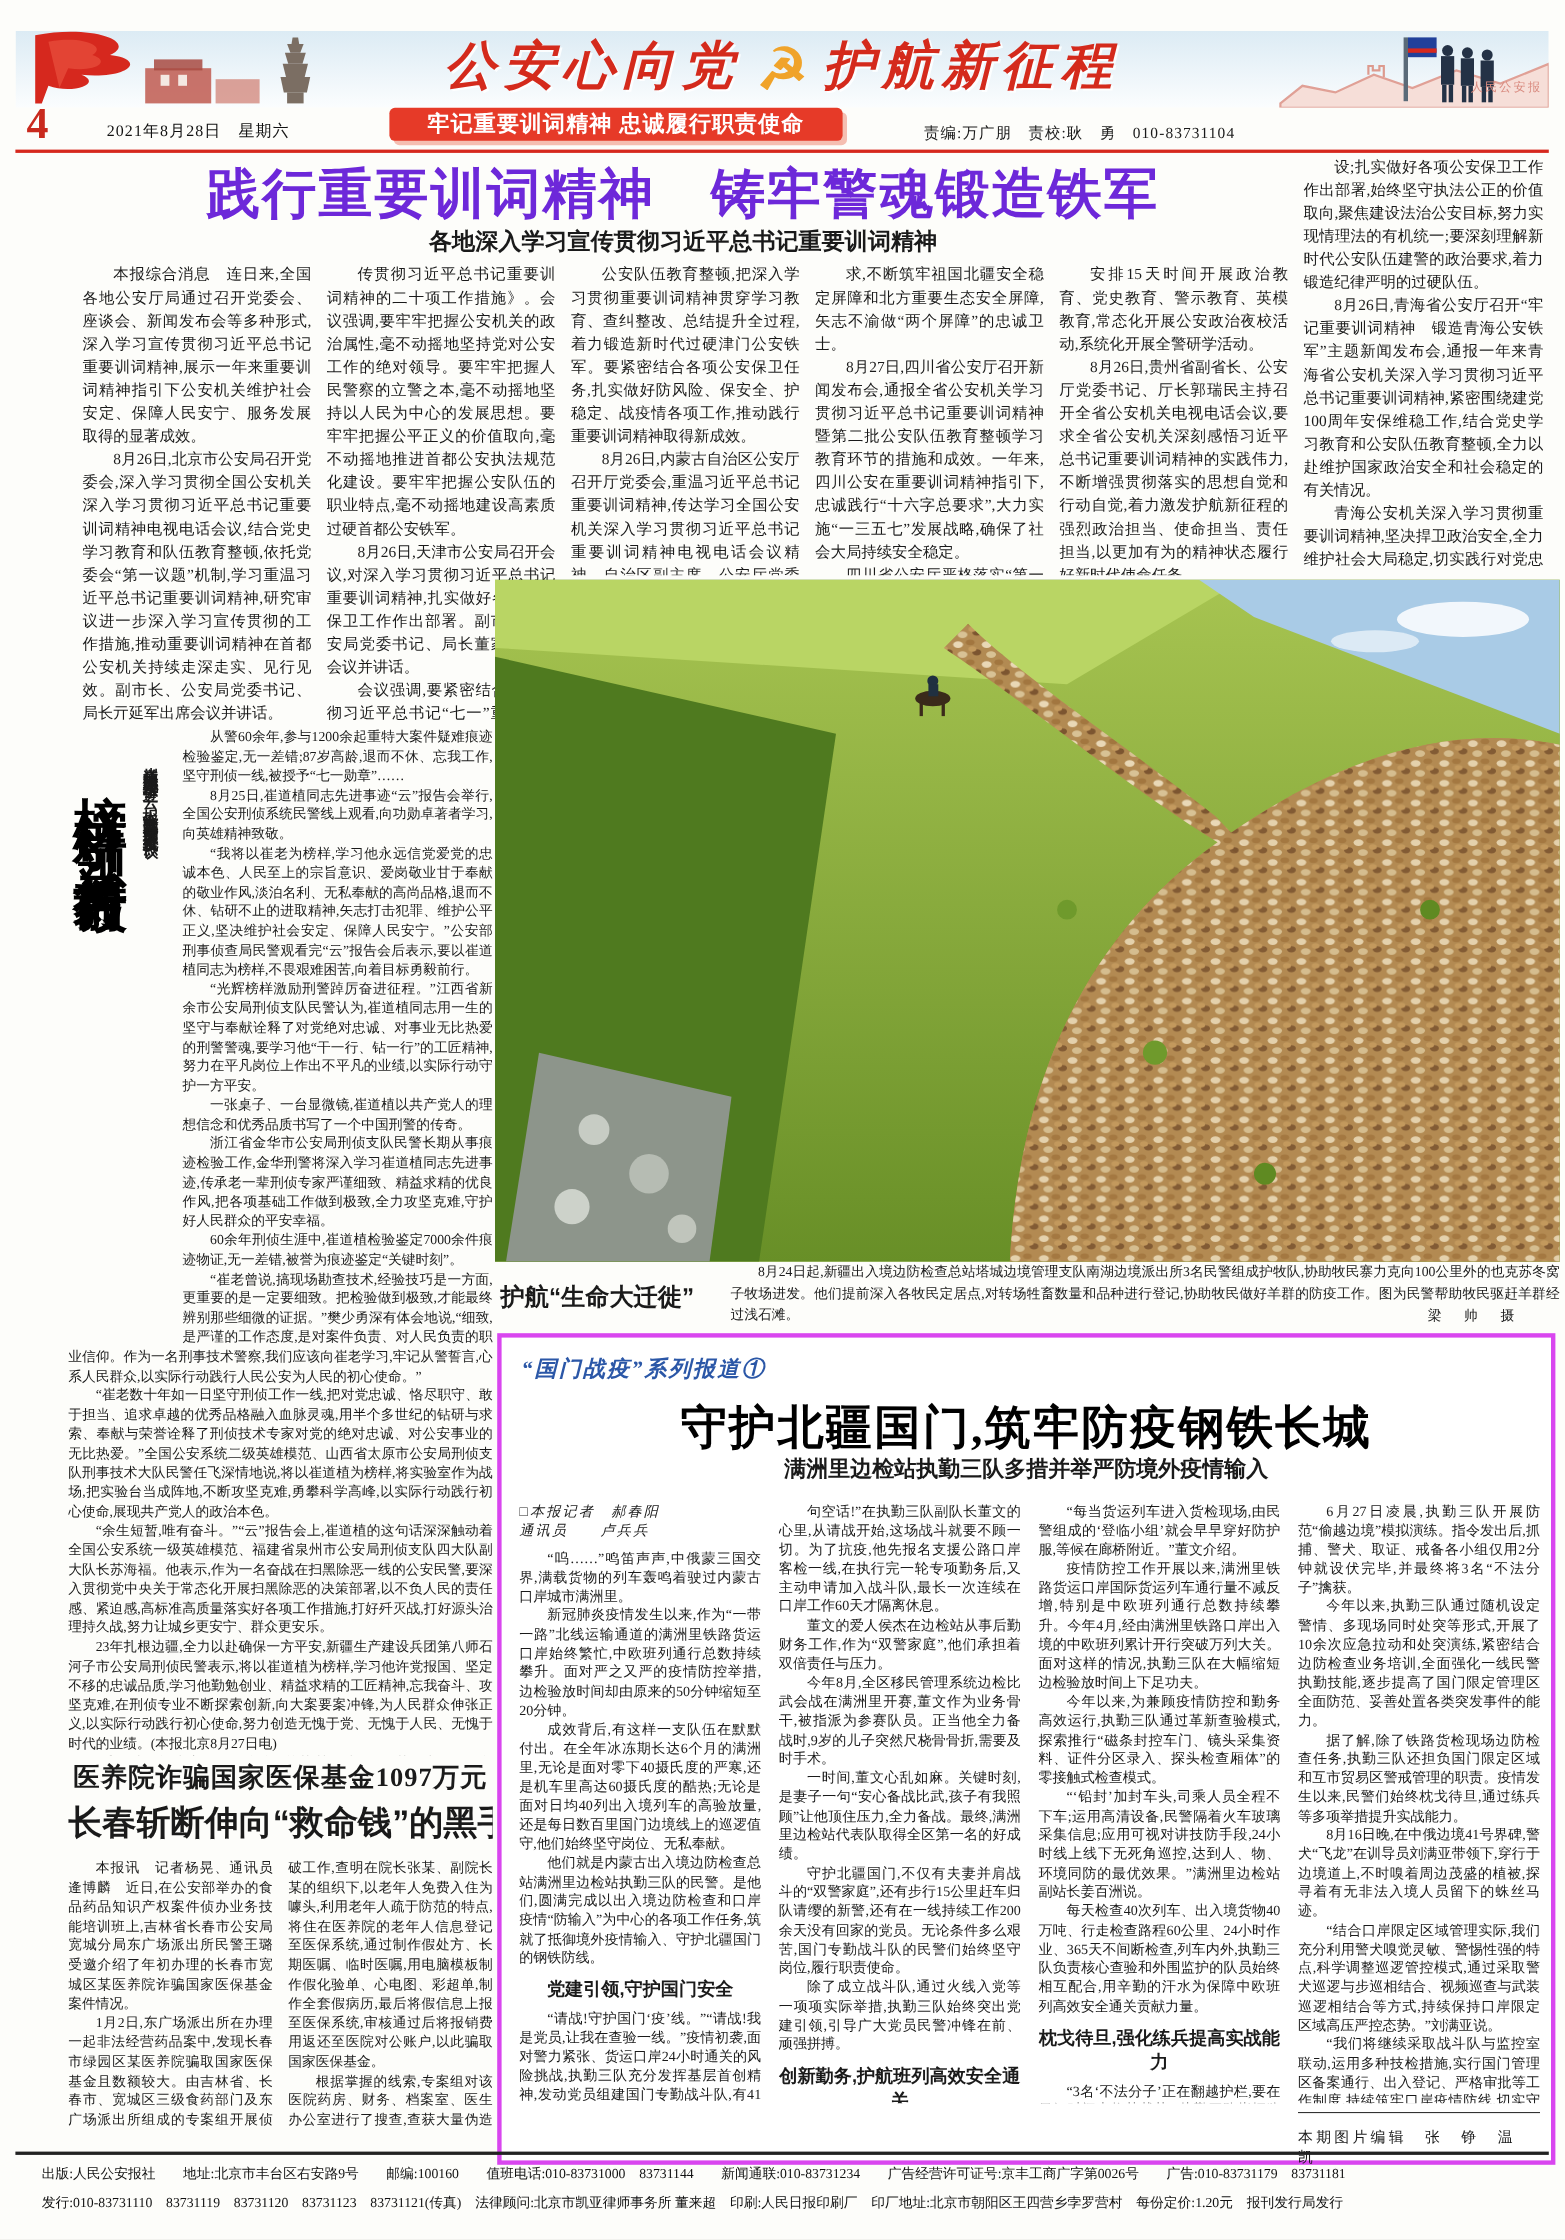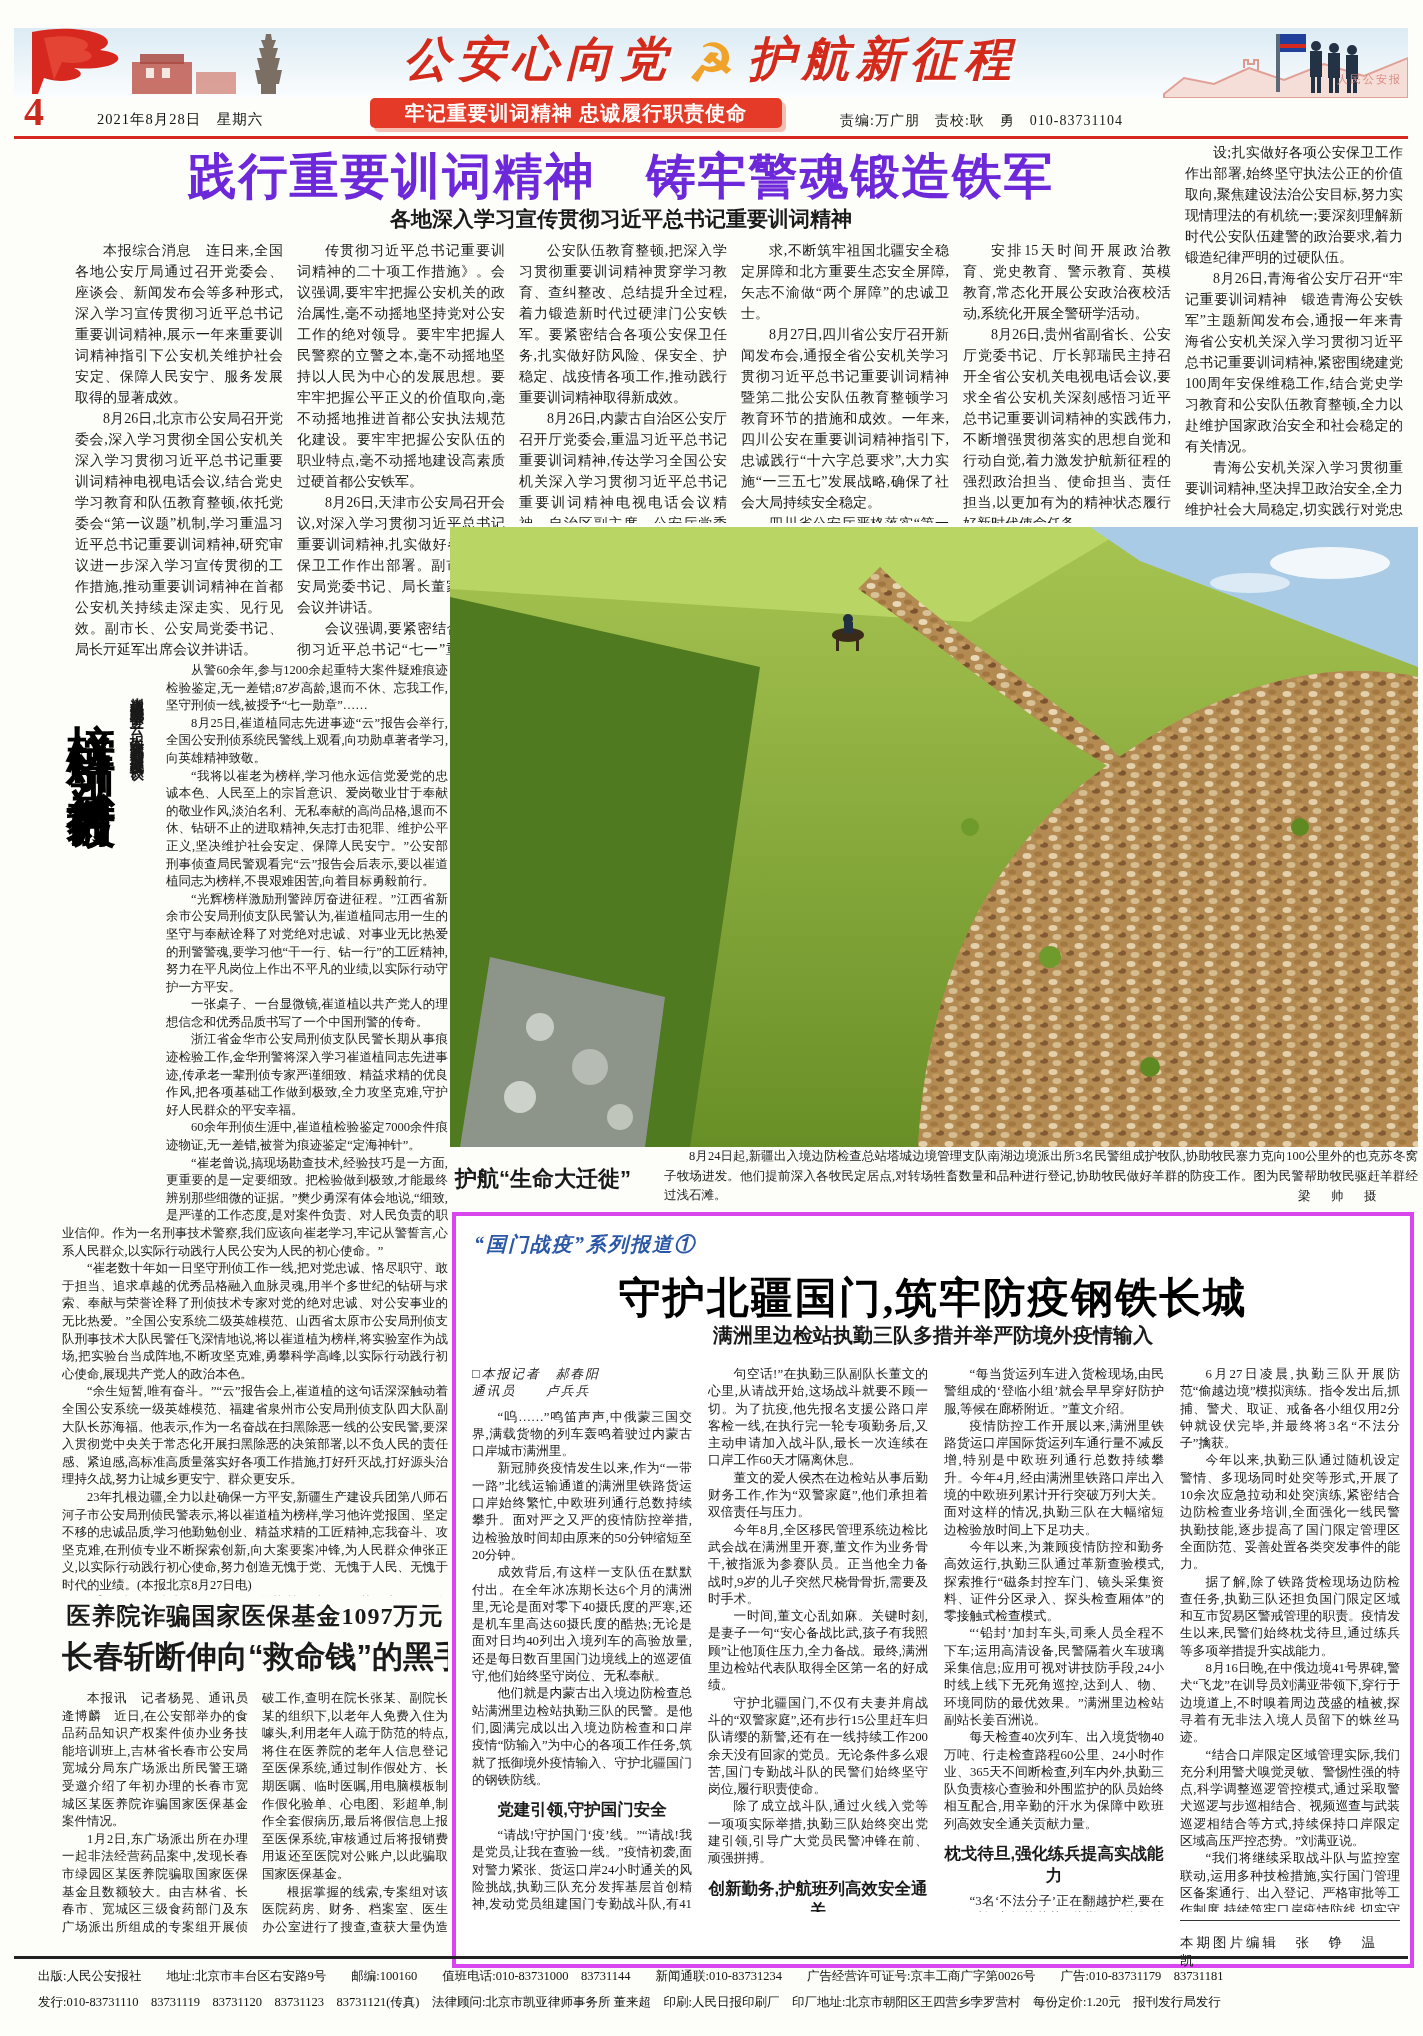--- a/index.html
+++ b/index.html
@@ -10,21 +10,21 @@
   .banner svg{position:absolute;left:0;top:0;}
   .banner-title{position:absolute;left:0;right:0;top:0;text-align:center;font-size:47px;font-weight:900;
         font-style:italic;color:#d42a1c;letter-spacing:7px;text-shadow:2px 2px 0 rgba(255,255,255,.85);white-space:nowrap;}
   .emblem{color:#f0a32a;font-style:normal;font-size:52px;vertical-align:-6px;margin:0 14px;letter-spacing:0;text-shadow:none;}
   .banner-watermark{position:absolute;right:6px;top:44px;font-size:11px;color:#d98b80;letter-spacing:2px;}
   
   .pagenum{position:absolute;left:24px;top:92px;font-size:40px;font-weight:700;color:#c92a1e;line-height:1;}
   .dateline{position:absolute;left:97px;top:110px;font-size:14.5px;color:#111;letter-spacing:1px;}
   .slogan{position:absolute;left:354px;top:98px;width:412px;height:30px;background:#e63a28;color:#fff;font-weight:700;
         font-size:20px;text-align:center;line-height:30px;border-radius:5px;letter-spacing:1px;
-        box-shadow:4px 4px 0 #f5beb1;font-family:"Liberation Sans",sans-serif;margin-left:16px;}
+        box-shadow:4px 4px 0 #f5beb1;font-family:"Liberation Sans",sans-serif;}
   .editors{position:absolute;left:840px;top:112px;font-size:14px;letter-spacing:1px;}
   .redrule{position:absolute;left:14px;top:136px;width:1394px;height:3px;background:#d6281e;}
   
   .lead-h1{position:absolute;left:75px;top:144px;width:1092px;text-align:center;font-size:49px;font-weight:900;
         color:#6d28d9;margin:0;letter-spacing:2px;white-space:nowrap;}
   .lead-h2{position:absolute;left:75px;top:205px;width:1092px;text-align:center;font-size:21px;font-weight:700;
         margin:0;font-family:"Liberation Sans",sans-serif;}
   .lcol{position:absolute;top:240px;width:208px;font-size:14px;line-height:21px;text-align:justify;overflow:hidden;}
   .lcol p{margin:0;text-indent:2em;}
   #lc0{left:75px;height:416px;} #lc1{left:297px;height:416px;}
@@ -198,21 +198,21 @@
       </div>
       <div class="vsubtitle">崔道植同志先进事迹“云”报告会在全国公安刑侦系统引发热议</div>
     </div>
     <div>
         <p>从警60余年,参与1200余起重特大案件疑难痕迹检验鉴定,无一差错;87岁高龄,退而不休、忘我工作,坚守刑侦一线,被授予“七一勋章”……</p>
         <p>8月25日,崔道植同志先进事迹“云”报告会举行,全国公安刑侦系统民警线上观看,向功勋卓著者学习,向英雄精神致敬。</p>
         <p>“我将以崔老为榜样,学习他永远信党爱党的忠诚本色、人民至上的宗旨意识、爱岗敬业甘于奉献的敬业作风,淡泊名利、无私奉献的高尚品格,退而不休、钻研不止的进取精神,矢志打击犯罪、维护公平正义,坚决维护社会安定、保障人民安宁。”公安部刑事侦查局民警观看完“云”报告会后表示,要以崔道植同志为榜样,不畏艰难困苦,向着目标勇毅前行。</p>
         <p>“光辉榜样激励刑警踔厉奋进征程。”江西省新余市公安局刑侦支队民警认为,崔道植同志用一生的坚守与奉献诠释了对党绝对忠诚、对事业无比热爱的刑警警魂,要学习他“干一行、钻一行”的工匠精神,努力在平凡岗位上作出不平凡的业绩,以实际行动守护一方平安。</p>
         <p>一张桌子、一台显微镜,崔道植以共产党人的理想信念和优秀品质书写了一个中国刑警的传奇。</p>
         <p>浙江省金华市公安局刑侦支队民警长期从事痕迹检验工作,金华刑警将深入学习崔道植同志先进事迹,传承老一辈刑侦专家严谨细致、精益求精的优良作风,把各项基础工作做到极致,全力攻坚克难,守护好人民群众的平安幸福。</p>
-        <p>60余年刑侦生涯中,崔道植检验鉴定7000余件痕迹物证,无一差错,被誉为痕迹鉴定“定海神针”。</p>
+        <p>60余年刑侦生涯中,崔道植检验鉴定7000余件痕迹物证,无一差错,被誉为痕迹鉴定“关键时刻”。</p>
         <p>“崔老曾说,搞现场勘查技术,经验技巧是一方面,更重要的是一定要细致。把检验做到极致,才能最终辨别那些细微的证据。”樊少勇深有体会地说,“细致,是严谨的工作态度,是对案件负责、对人民负责的职业信仰。作为一名刑事技术警察,我们应该向崔老学习,牢记从警誓言,心系人民群众,以实际行动践行人民公安为人民的初心使命。”</p>
         <p>“崔老数十年如一日坚守刑侦工作一线,把对党忠诚、恪尽职守、敢于担当、追求卓越的优秀品格融入血脉灵魂,用半个多世纪的钻研与求索、奉献与荣誉诠释了刑侦技术专家对党的绝对忠诚、对公安事业的无比热爱。”全国公安系统二级英雄模范、山西省太原市公安局刑侦支队刑事技术大队民警任飞深情地说,将以崔道植为榜样,将实验室作为战场,把实验台当成阵地,不断攻坚克难,勇攀科学高峰,以实际行动践行初心使命,展现共产党人的政治本色。</p>
         <p>“余生短暂,唯有奋斗。”“云”报告会上,崔道植的这句话深深触动着全国公安系统一级英雄模范、福建省泉州市公安局刑侦支队四大队副大队长苏海福。他表示,作为一名奋战在扫黑除恶一线的公安民警,要深入贯彻党中央关于常态化开展扫黑除恶的决策部署,以不负人民的责任感、紧迫感,高标准高质量落实好各项工作措施,打好歼灭战,打好源头治理持久战,努力让城乡更安宁、群众更安乐。</p>
         <p>23年扎根边疆,全力以赴确保一方平安,新疆生产建设兵团第八师石河子市公安局刑侦民警表示,将以崔道植为榜样,学习他许党报国、坚定不移的忠诚品质,学习他勤勉创业、精益求精的工匠精神,忘我奋斗、攻坚克难,在刑侦专业不断探索创新,向大案要案冲锋,为人民群众伸张正义,以实际行动践行初心使命,努力创造无愧于党、无愧于人民、无愧于时代的业绩。(本报北京8月27日电)</p>
         <p>(采写:本报记者宋灵云、陈希、曾芳洲、谢佳、吴艺、庹卫坤、郑明、吴海涛,通讯员等)</p>
       </div>
   </section>
 
   <figure class="photo" style="margin:0">
     <svg width="968" height="620" viewBox="0 0 968 620">

